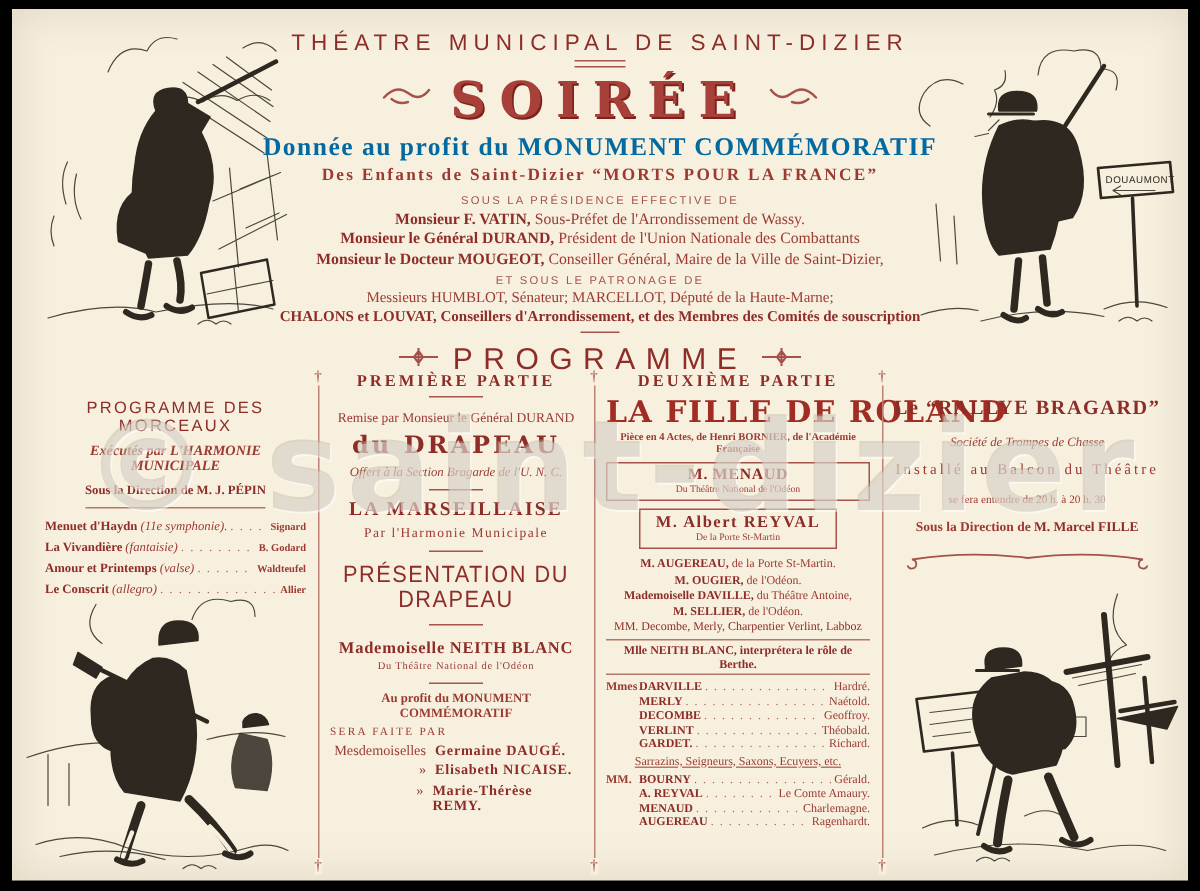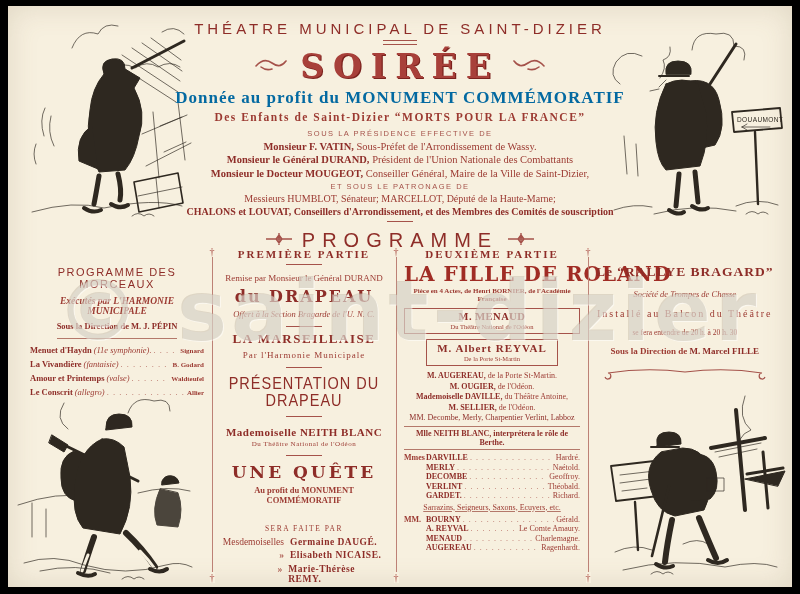--- a/index.html
+++ b/index.html
@@ -76,21 +76,21 @@
   .c2-big{font-family:"DejaVu Serif",serif;font-size:16px;font-weight:bold;letter-spacing:2px;text-align:center;color:#8e2d28;margin-top:4px;}
   .c2-it{font-size:8.5px;font-style:italic;text-align:center;margin-top:3px;}
   .c2-med{font-size:13px;font-weight:bold;letter-spacing:1.5px;text-align:center;color:#8e2d28;margin-top:4px;}
   .c2-sub{font-size:9px;letter-spacing:1px;text-align:center;margin-top:3px;}
   .c2-cond{font-family:"Liberation Sans",sans-serif;font-size:14.5px;letter-spacing:1px;text-align:center;color:#8e2d28;margin-top:8px;transform:scaleY(1.08);}
   .c2-name{font-size:11px;font-weight:bold;text-align:center;color:#8e2d28;margin-top:9px;letter-spacing:.5px;}
   .c2-tiny{font-size:7px;text-align:center;margin-top:2px;letter-spacing:.5px;}
   .c2-dira{font-size:12px;font-weight:bold;letter-spacing:1px;text-align:center;color:#8e2d28;margin-top:5px;}
   .c2-quete{font-family:"DejaVu Serif",serif;font-size:17px;font-weight:bold;letter-spacing:3px;text-align:center;color:#8e2d28;margin-top:6px;}
   .c2-profit{font-size:8.5px;font-weight:bold;text-align:center;margin-top:3px;}
-  .c2-sera{font-size:7.5px;letter-spacing:1.5px;text-align:center;margin-top:19px;}
+  .c2-sera{font-size:7.5px;letter-spacing:1.5px;text-align:left;margin-top:3px;}
   .quete-row{display:flex;font-size:9.5px;margin-top:3.5px;}
   .quete-prefix{width:64px;text-align:right;padding-right:6px;}
   .quete-name{font-weight:bold;color:#8e2d28;letter-spacing:.5px;}
   
   .play-title{font-family:"DejaVu Serif",serif;font-size:20px;font-weight:bold;letter-spacing:1px;text-align:center;color:#a02c24;margin-top:2px;white-space:nowrap;}
   .play-sub{font-size:7px;font-weight:bold;text-align:center;margin-top:1px;color:#9c3a32;}
   .name-box{border:1px solid #a5524a;text-align:center;padding:2px 2px 3px;margin:5px auto 0;}
   .nb-name{font-family:"Liberation Sans",sans-serif;font-size:13px;letter-spacing:1.5px;color:#8e2d28;}
   .nb-name small{font-size:8px;}
   .nb-sub{font-size:6.5px;margin-top:1px;}
@@ -299,21 +299,20 @@
       <div class="c2-it">Offert à la Section Bragarde de l'U. N. C.</div>
       <div class="short-rule" style="margin-top:7px;"></div>
       <div class="c2-med">LA MARSEILLAISE</div>
       <div class="c2-sub">Par l'Harmonie Municipale</div>
       <div class="short-rule" style="margin-top:7px;"></div>
       <div class="c2-cond">PRÉSENTATION DU DRAPEAU</div>
       <div class="short-rule" style="margin-top:8px;"></div>
       <div class="c2-name">Mademoiselle NEITH BLANC</div>
       <div class="c2-tiny">Du Théâtre National de l'Odéon</div>
       <div class="short-rule" style="margin-top:7px;"></div>
-      <div class="c2-quete">UNE QUÊTE</div>
       <div class="c2-profit">Au profit du MONUMENT COMMÉMORATIF</div>
       <div class="c2-sera">SERA FAITE PAR</div>
       <div class="quete-row">
           <span class="quete-prefix">Mesdemoiselles</span>
           <span class="quete-name">Germaine DAUGÉ.</span>
         </div>
       <div class="quete-row">
           <span class="quete-prefix">»</span>
           <span class="quete-name">Elisabeth NICAISE.</span>
         </div>

